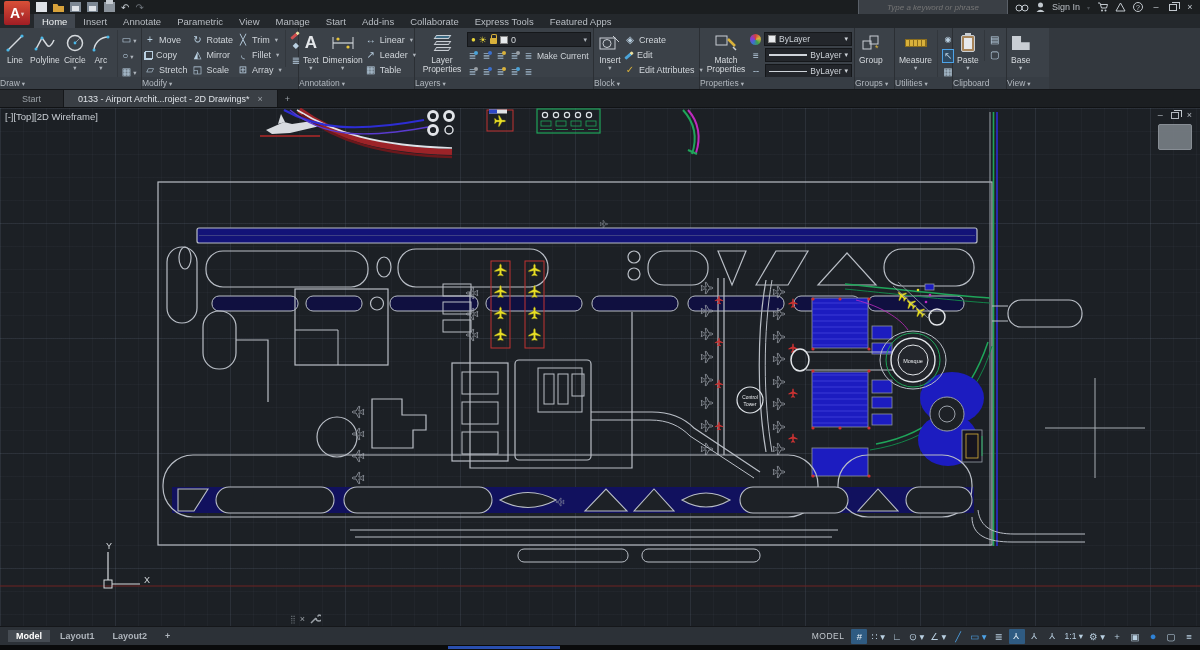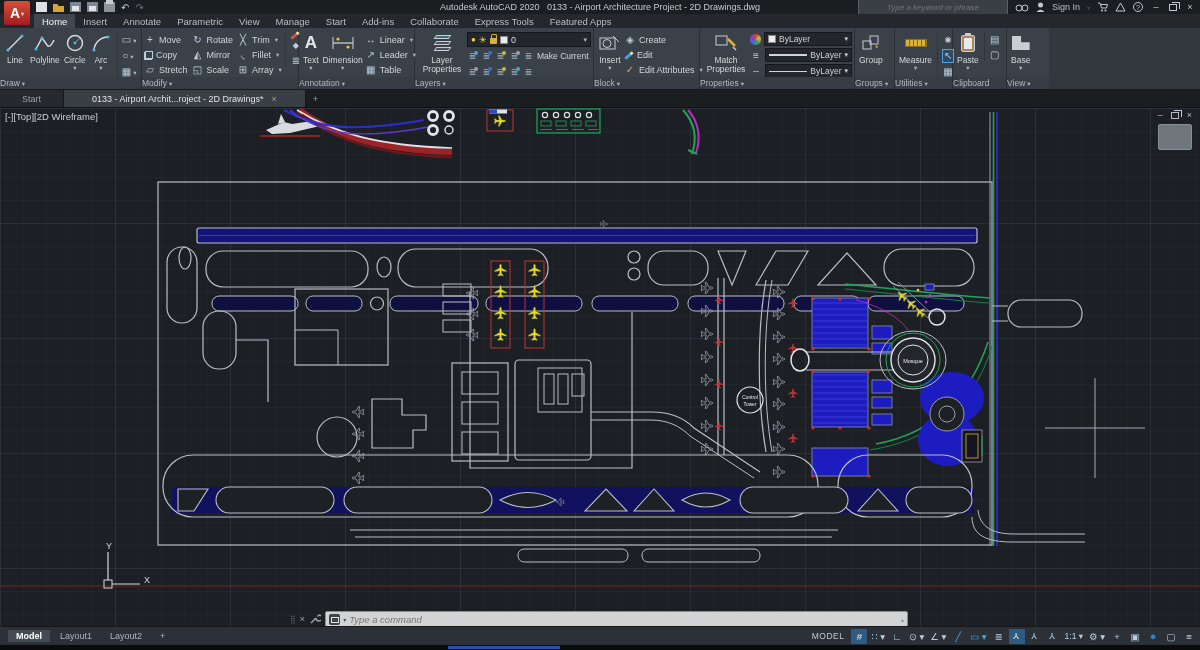--- a/index.html
+++ b/index.html
@@ -68,21 +68,21 @@
   .lyr.d-gray::after{background:#9aa0a6;} .lyr.d-blue::after{background:#3a6fd0;}
   .ddbar{height:15px;background:#23262b;border:1px solid #15171a;display:flex;align-items:center;gap:3px;padding:0 3px;font-size:9px;color:#d6dade;}
   .prow{height:14px;background:#23262b;border:1px solid #15171a;display:flex;align-items:center;gap:3px;padding:0 3px;font-size:8.5px;color:#cfd4da;margin-bottom:1px;}
   .lwline{flex:1;height:2px;background:#cfd4da;}
   .lwline.thin{height:1px;}
   .selbox{border:1px solid #4da3e8;background:#2e4a63;}
   .groupsvg rect{fill:none;stroke:#c9ced4;}
 
   
   .filetabs{position:absolute;top:90px;left:0;width:1200px;height:18px;background:#1b1e21;border-bottom:1px solid #101214;display:flex;align-items:stretch;font-size:9px;color:#9aa0a6;}
-  .ftab{display:flex;align-items:center;padding:0 28px;background:#26292d;border-right:1px solid #15171a;}
+  .ftab{display:flex;align-items:center;padding:0 14px;background:#26292d;border-right:1px solid #15171a;}
   .ftab.active{background:#3a3f45;color:#dfe3e8;}
   .ftab .x{margin-left:8px;color:#9aa0a6;font-size:9px;}
   .newtab{display:flex;align-items:center;padding:0 7px;color:#9aa0a6;}
 
   
   .viewport{position:absolute;top:108px;left:0;width:1200px;height:518px;background-color:#1c2025;
     background-image:
       linear-gradient(rgba(130,150,170,0.10) 1px,transparent 1px),
       linear-gradient(90deg,rgba(130,150,170,0.10) 1px,transparent 1px),
       linear-gradient(rgba(120,140,160,0.05) 1px,transparent 1px),
@@ -100,21 +100,21 @@
   .cmdbar{flex:1;height:16px;background:#d2d3d4;border:1px solid #8b8d90;border-radius:2px;display:flex;align-items:center;padding:0 3px;gap:3px;}
   .cmdicon{width:11px;height:11px;background:#3f4449;border-radius:2px;position:relative;}
   .cmdicon::after{content:"";position:absolute;left:2px;top:3px;width:6px;height:4px;border:1px solid #dfe3e8;}
   .cmdcaret{font-size:6px;color:#4a4e53;}
   .cmdinput{flex:1;border:none;outline:none;background:transparent;font-size:9.5px;font-style:italic;color:#5c6166;font-family:"Liberation Sans",sans-serif;}
   .cmdend{font-size:6px;color:#8b9097;}
 
   
   .statusbar{position:absolute;top:626px;left:0;width:1200px;height:19px;background:#2c3137;border-top:1px solid #15171a;display:flex;align-items:center;font-size:9px;color:#aeb4bb;text-align:right;}
   .laytabs{display:flex;align-items:center;gap:2px;padding-left:8px;}
-  .ltab{padding:1px 8px;}
+  .ltab{padding:1px 8px;font-weight:bold;}
   .ltab.active{background:#454b52;color:#fff;font-weight:bold;}
   .sright{position:absolute;right:3px;display:flex;align-items:center;gap:2px;}
   .modelbl{font-size:8.5px;letter-spacing:.5px;color:#c2c8ce;margin-right:5px;}
   .chip{min-width:16px;height:15px;padding:0 2px;display:flex;align-items:center;justify-content:center;font-size:9.5px;color:#b9cfe0;border-radius:1px;white-space:nowrap;}
   .chip.active{background:#2f5b82;color:#e8f1f8;}
   .chip.accent{color:#4da3e8;}
   .chip.blue{color:#2f82d6;font-size:11px;}
   .chip .flip{display:inline-block;transform:rotate(180deg);}
   .bstrip{position:absolute;top:645px;left:0;width:1200px;height:5px;background:#0a0b0c;}
   .bstrip .bseg{position:absolute;left:448px;top:1px;width:112px;height:3px;background:#2a4fae;}
@@ -127,23 +127,20 @@
   <div class="titlebar">
     <div class="logo">A<small>▾</small></div>
     <div class="qat">
       <span class="qi qi-new"></span>
       <span class="qi qi-open"></span>
       <span class="qi qi-save"></span>
       <span class="qi qi-save"></span>
       <span class="qi qi-plot"></span>
       <span class="qglyph">↶</span>
       <span class="qglyph dim">↷</span>
-    </div>
-    <div class="tb-title">
-      <span>Autodesk AutoCAD 2020</span>&nbsp;&nbsp;&nbsp;<span>0133 - Airport Architecture Project - 2D Drawings.dwg</span>
     </div>
     <div class="tb-right">
       <input class="search" placeholder="Type a keyword or phrase" style="">
       <svg class="mini-svg" width="14" height="9">
           <circle cx="4" cy="5" r="3" fill="none" stroke="#c2c8ce"></circle>
           <circle cx="10" cy="5" r="3" fill="none" stroke="#c2c8ce"></circle>
         </svg>
       <svg class="mini-svg" width="9" height="10">
           <circle cx="4.5" cy="3" r="2.5" fill="#c2c8ce"></circle>
           <path d="M0.5,10 Q4.5,5.5 8.5,10 Z" fill="#c2c8ce"></path>
@@ -781,26 +778,20 @@
         <path d="M1045,428 H1145 M1095,378 V478" stroke="#a6acb3" stroke-width="1" fill="none"></path>
       </g>
     </svg>
 
     <div class="cmddock">
       <span class="grip">⣿</span>
       <span class="cmdx">×</span>
       <svg width="12" height="12">
           <path d="M2,10 L7,5 M7,5 a3,3 0 1 0 3,-3 l-1.5,1.5" stroke="#9aa0a6" fill="none" stroke-width="1.5"></path>
         </svg>
-      <div class="cmdbar">
-        <span class="cmdicon"></span>
-        <span class="cmdcaret">▾</span>
-        <input class="cmdinput" placeholder="Type a command" style="">
-        <span class="cmdend">▴</span>
-      </div>
     </div>
   </div>
 
   <div class="statusbar">
     <div class="laytabs">
       <span class="ltab active">Model</span>
       <span class="ltab">Layout1</span>
       <span class="ltab">Layout2</span>
       <span class="ltab">+</span>
     </div>

